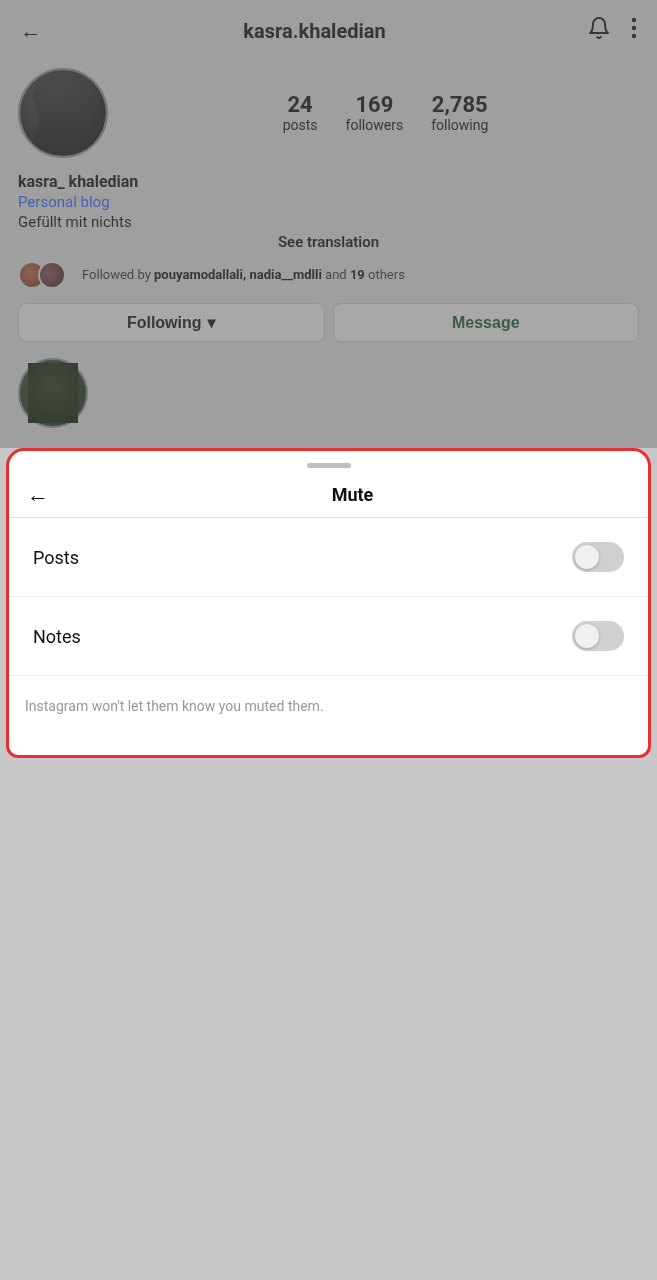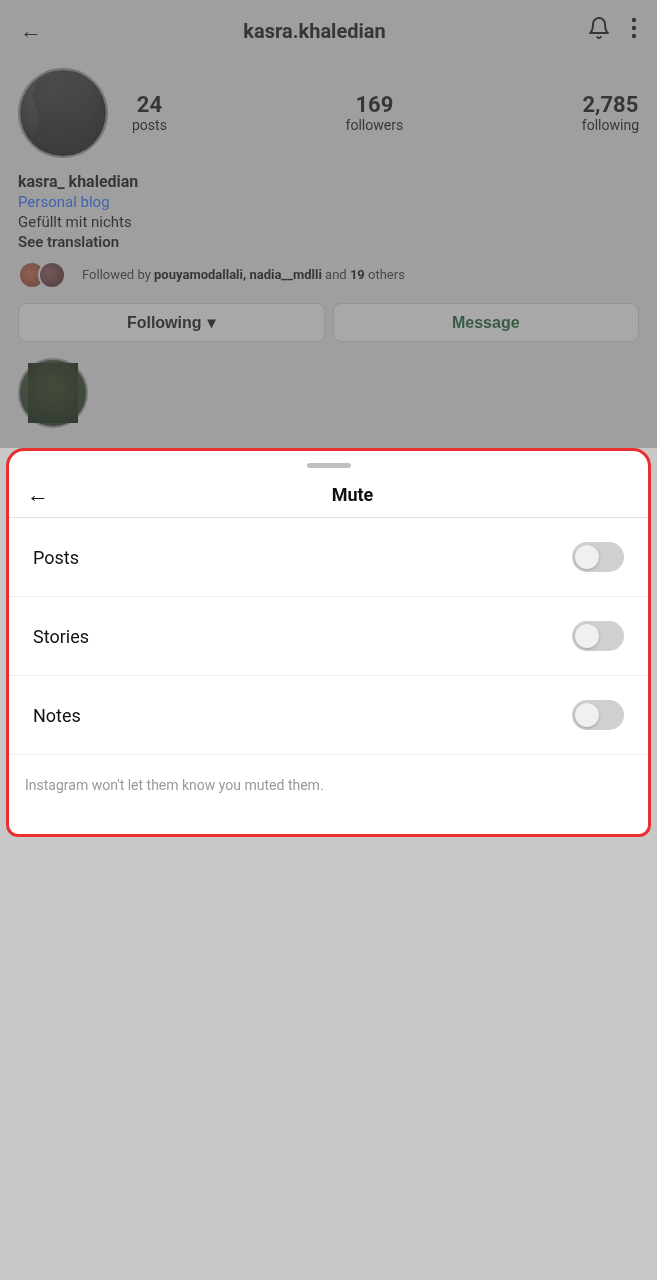--- a/index.html
+++ b/index.html
@@ -80,21 +80,21 @@
       height: 85px;
       background: linear-gradient(180deg, #333 0%, #1a1a1a 100%);
       clip-path: polygon(20% 0%, 80% 0%, 95% 30%, 85% 55%, 100% 100%, 0% 100%, 15% 55%, 5% 30%);
       opacity: 0.8;
     }
 
     .stats {
       display: flex;
       gap: 28px;
       flex: 1;
-      justify-content: space-between;
+      justify-content: center;
     }
     .stat-item {
       display: flex;
       flex-direction: column;
       align-items: center;
     }
     .stat-number {
       font-size: 22px;
       font-weight: 700;
       color: #111;
@@ -119,20 +119,21 @@
     .profile-bio {
       font-size: 15px;
       color: #111;
       margin-bottom: 2px;
     }
     .see-translation {
       font-size: 15px;
       font-weight: 600;
       color: #111;
       margin-bottom: 10px;
+      text-align: center;
     }
 
     .followed-by {
       display: flex;
       align-items: center;
       gap: 24px;
       margin-bottom: 14px;
     }
     .follower-avatars {
       display: flex;
@@ -425,29 +426,20 @@
       <div class="mute-row">
         <span class="mute-label">Posts</span>
         <label class="toggle">
 
           <div class="toggle-track">
             <div class="toggle-thumb"></div>
           </div>
         </label>
       </div>
 
-      <div class="mute-row">
-        <span class="mute-label">Stories</span>
-        <label class="toggle">
-
-          <div class="toggle-track">
-            <div class="toggle-thumb"></div>
-          </div>
-        </label>
-      </div>
 
       <div class="mute-row">
         <span class="mute-label">Notes</span>
         <label class="toggle">
 
           <div class="toggle-track">
             <div class="toggle-thumb"></div>
           </div>
         </label>
       </div>

